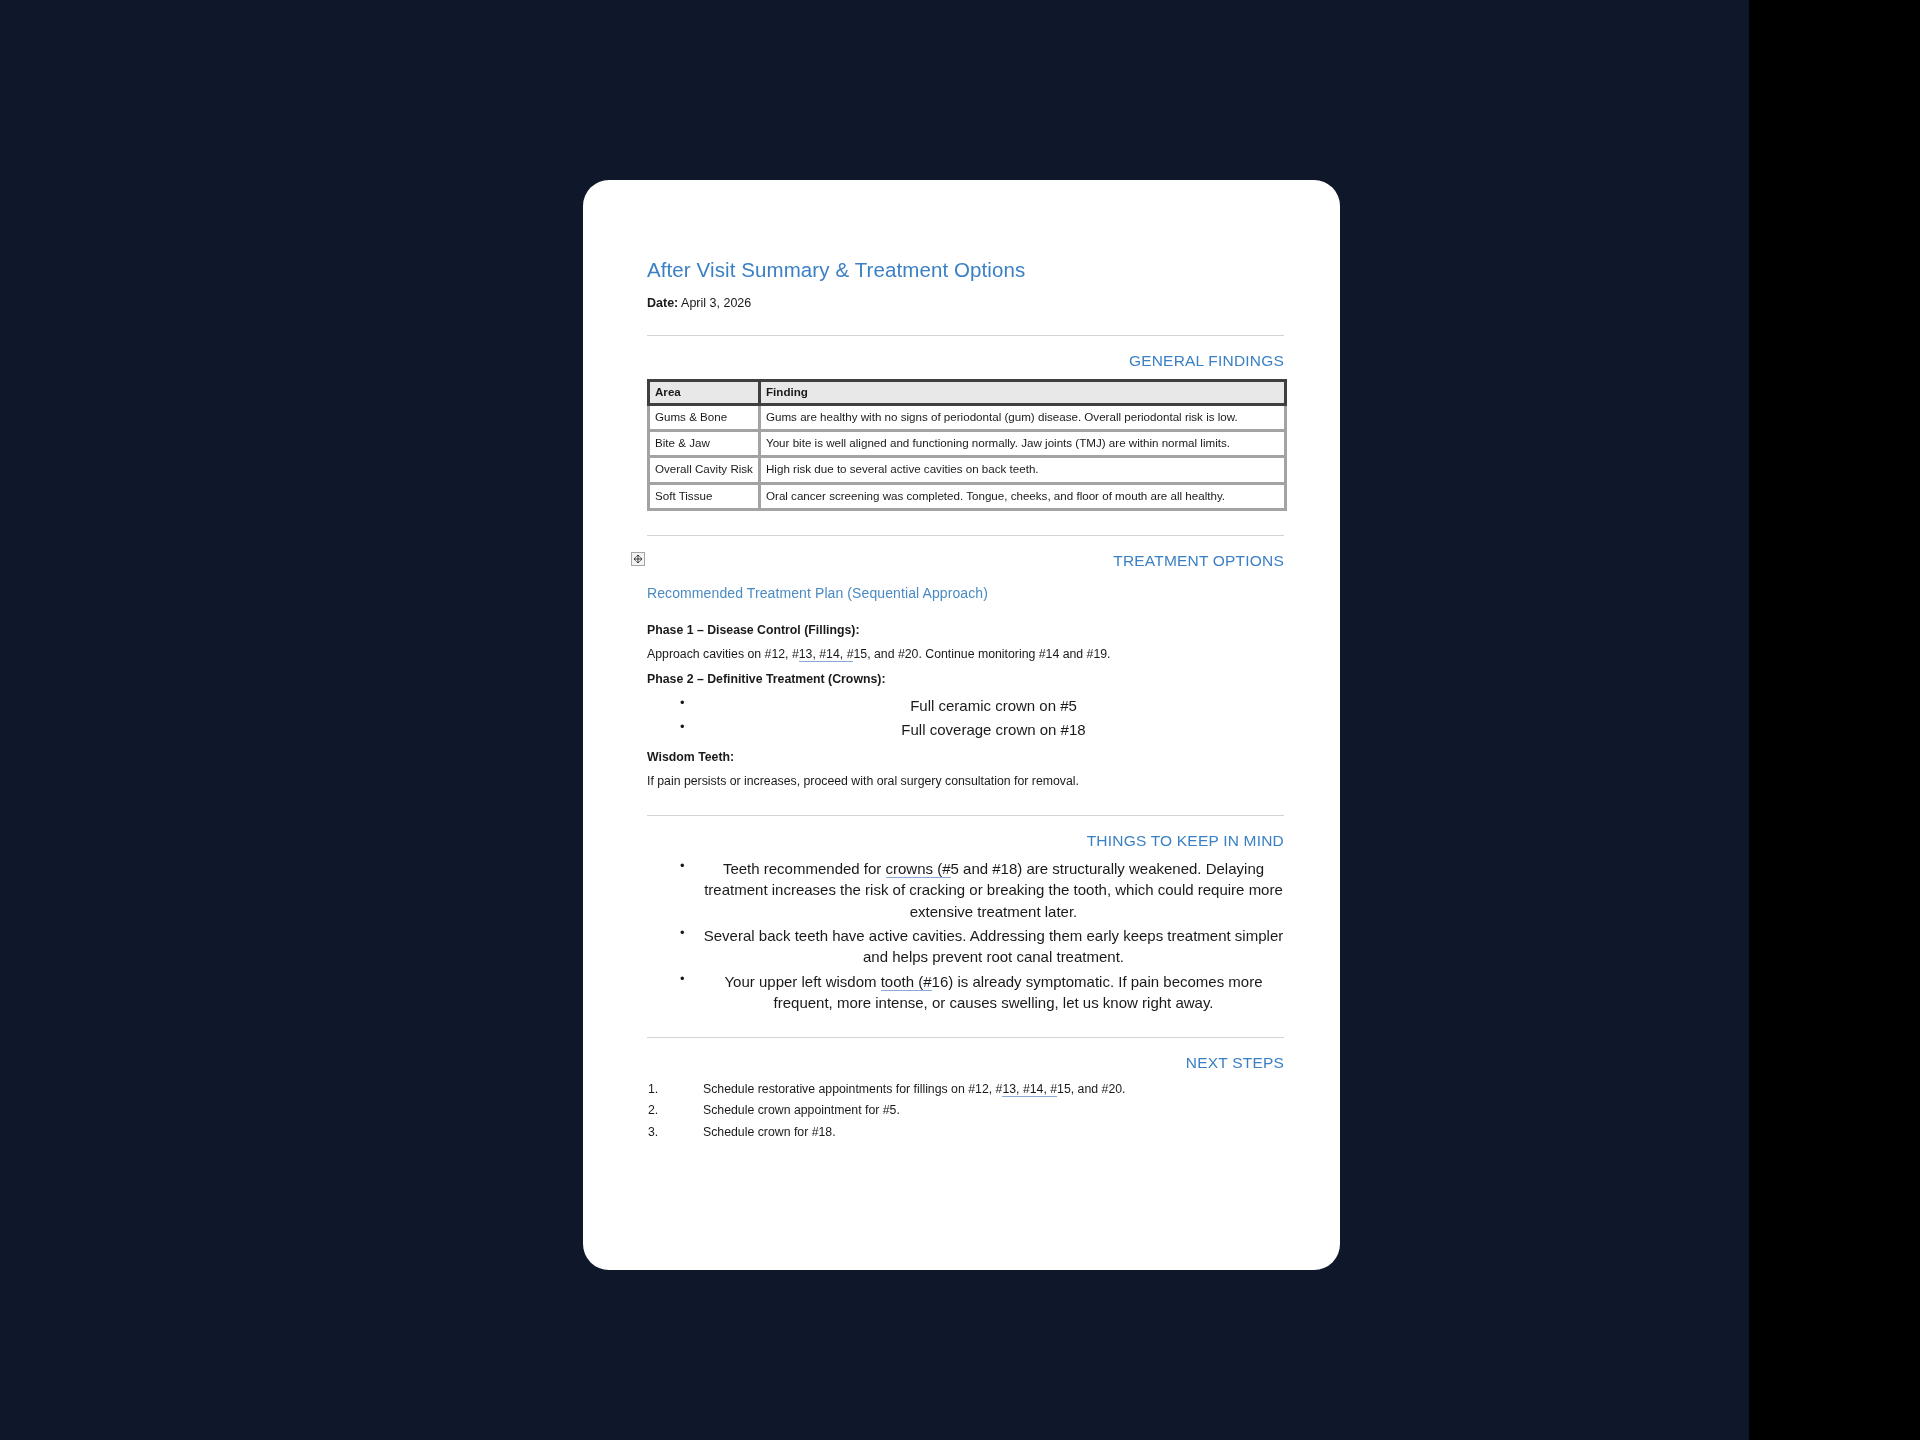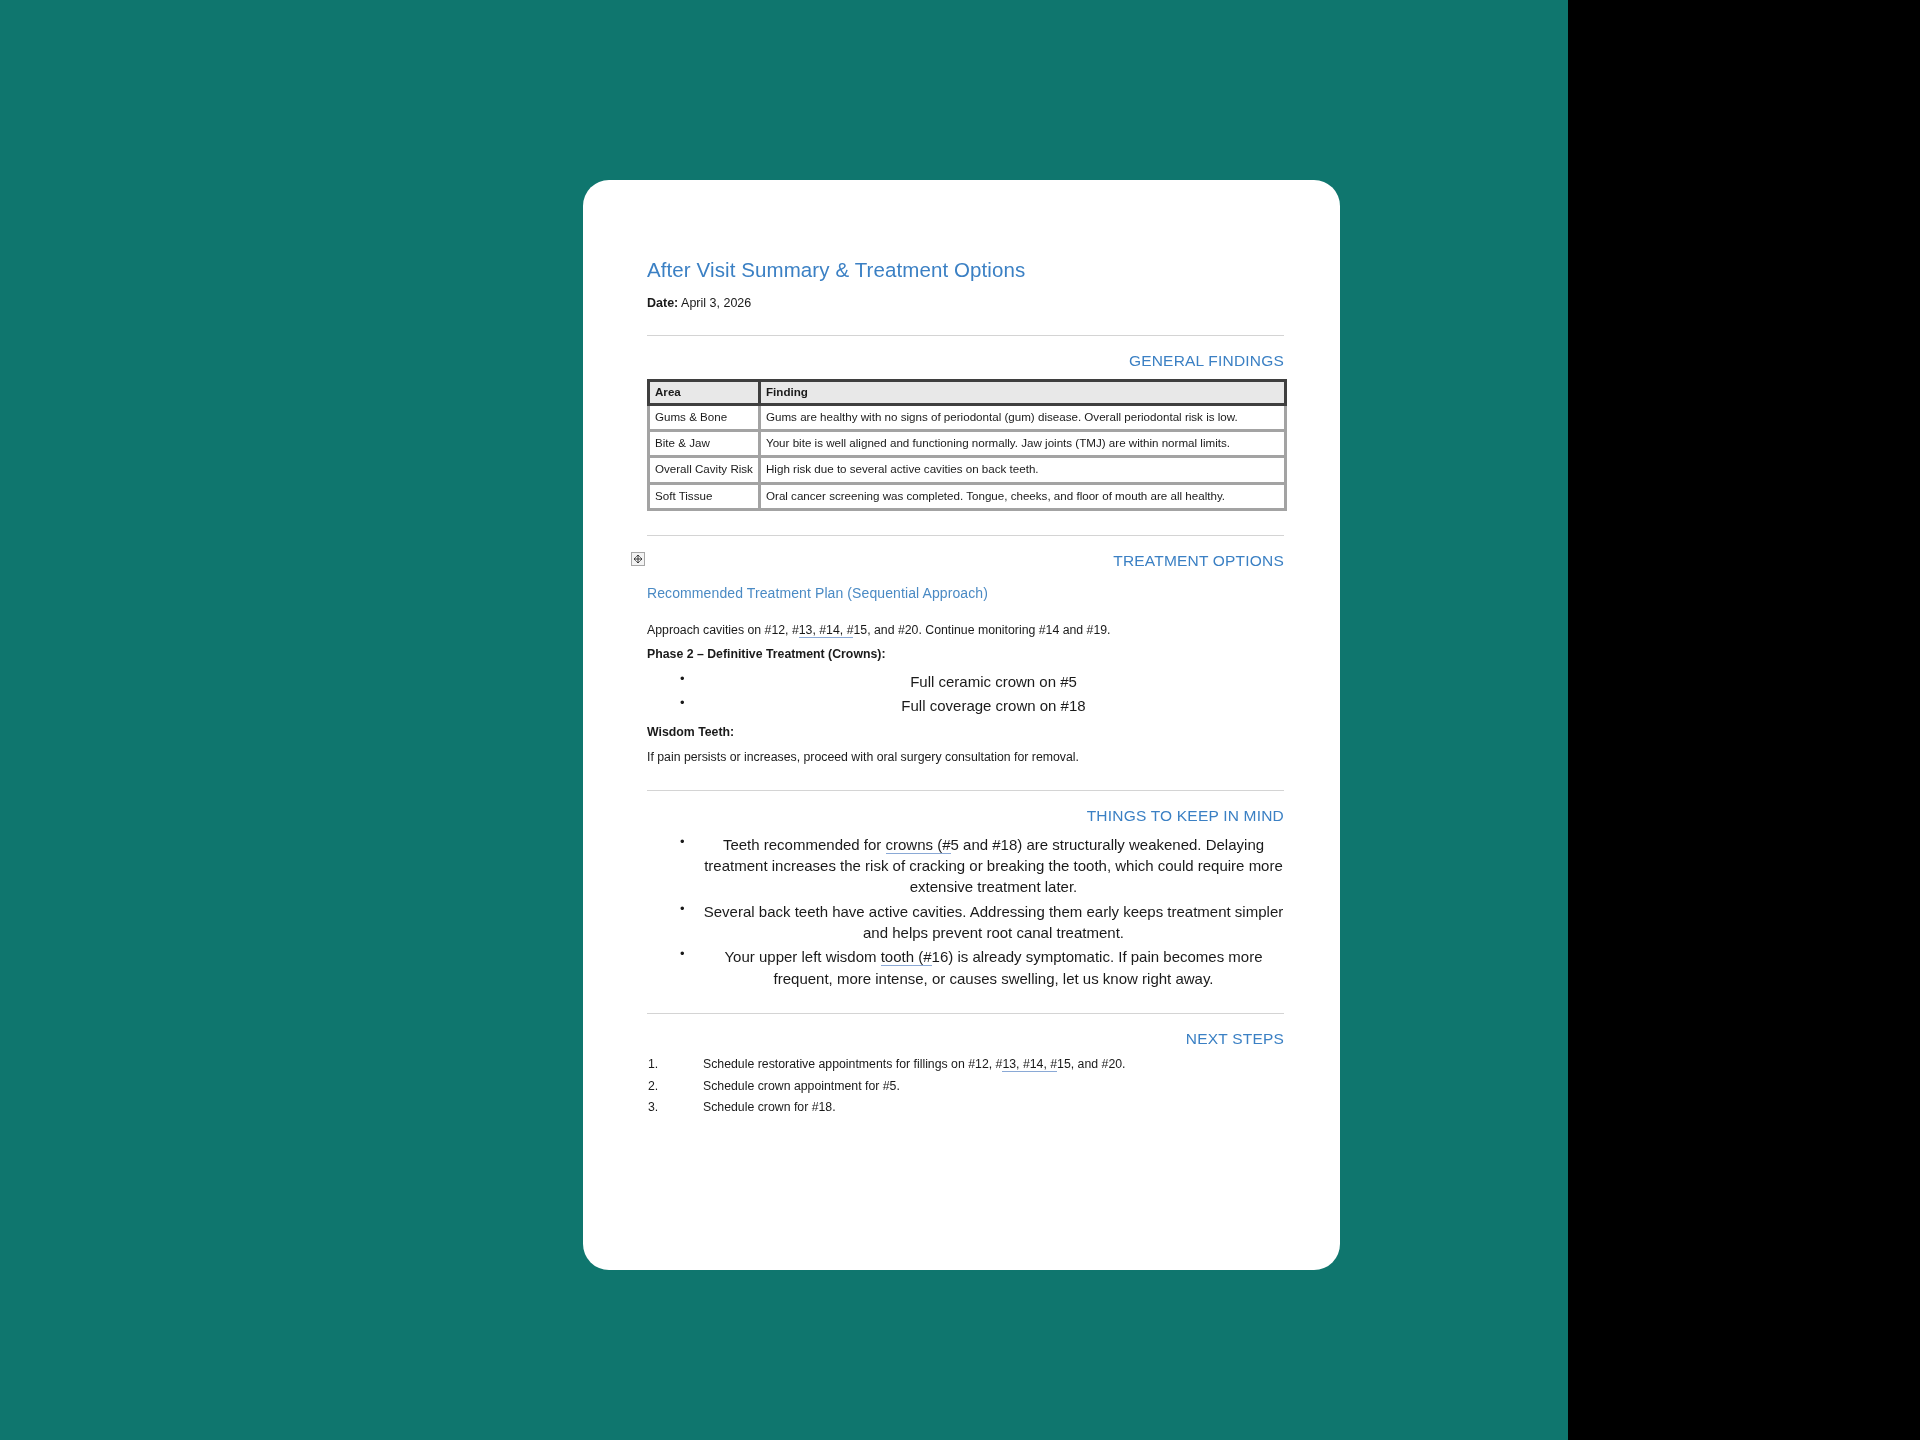--- a/index.html
+++ b/index.html
@@ -7,23 +7,23 @@
   html, body {
     width: 1920px;
     height: 1440px;
     background: #000000;
     font-family: "Liberation Sans", sans-serif;
     overflow: hidden;
   }
 
   #screen {
     position: relative;
-    width: 1568px;
+    width: 1749px;
     height: 1440px;
-    background: #0f766e;
+    background: #0f172a;
     padding-left: 48px;
   }
 
   
   #page {
     position: absolute;
     left: 583px;
     top: 180px;
     width: 757px;
     height: 1090px;
@@ -255,20 +255,23 @@
         </div>
 
         <div class="rule"></div>
 
         <div class="sec-block">
 
           <div class="h1sec">TREATMENT OPTIONS</div>
 
           <div class="h2sec">Recommended Treatment Plan (Sequential Approach)</div>
 
+          <p class="body tight">
+            <span class="b">Phase 1 – Disease Control (Fillings):</span>
+          </p>
 
           <p class="body tight">
             <span>Approach cavities on #12, #</span><span class="gram">13, #14, #</span><span>15, and #20. Continue monitoring #14 and #19.</span>
           </p>
 
           <p class="body tight">
             <span class="b">Phase 2 – Definitive Treatment (Crowns):</span>
           </p>
 
           <ul class="bul">

